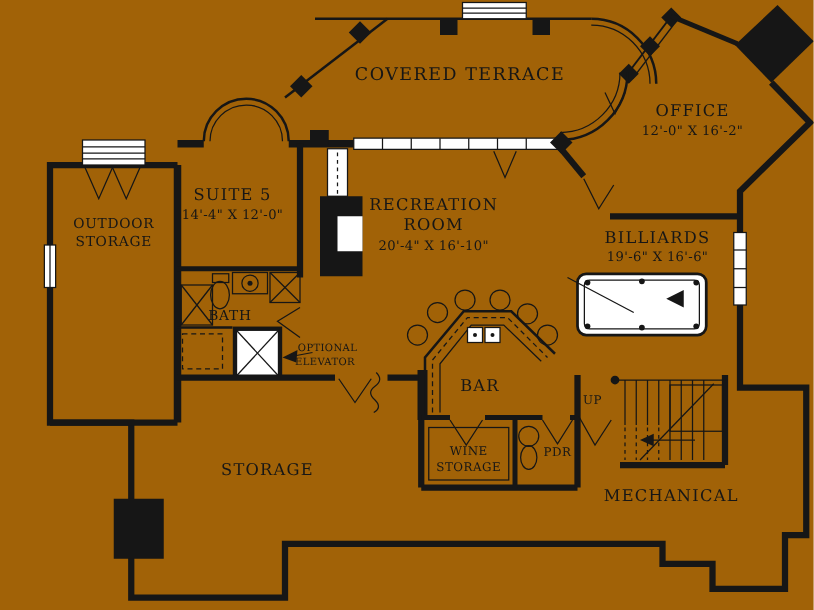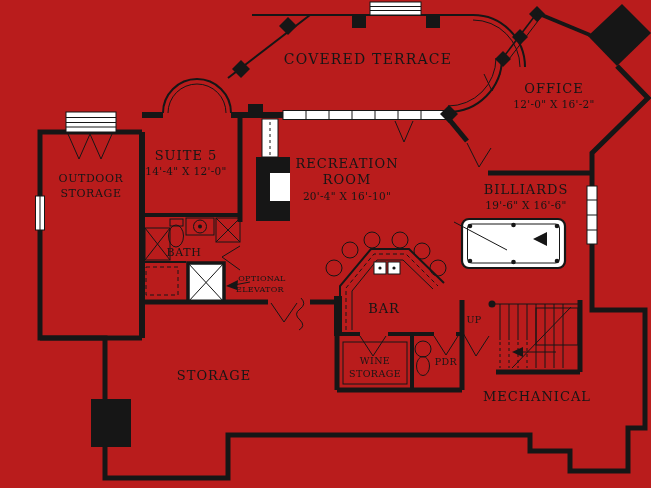--- a/index.html
+++ b/index.html
@@ -1,17 +1,17 @@
 <!DOCTYPE html>
 <html><head>
 <meta charset="utf-8">
 <style>
   html,body{margin:0;padding:0;background:#ffffff;}
   .stage{
-    position:relative;width:651px;height:488px;background:#b91c1c;
+    position:relative;width:651px;height:488px;background:#a16207;
     font-family:"DejaVu Serif", serif;overflow:hidden;
   }
   svg{display:block;}
   .room-label{font-size:13px;letter-spacing:1px;fill:#161616;}
   .room-label-sm{font-size:11px;letter-spacing:0.6px;fill:#161616;}
   .dims-label{font-size:10.5px;letter-spacing:0.3px;fill:#161616;}
   .tiny-label{font-size:8px;letter-spacing:0.3px;fill:#161616;}
   .note-label{font-size:9.5px;letter-spacing:0.4px;fill:#161616;}
   .terrace-label{font-size:14px;letter-spacing:1.2px;fill:#161616;}
   text{text-anchor:middle;}

